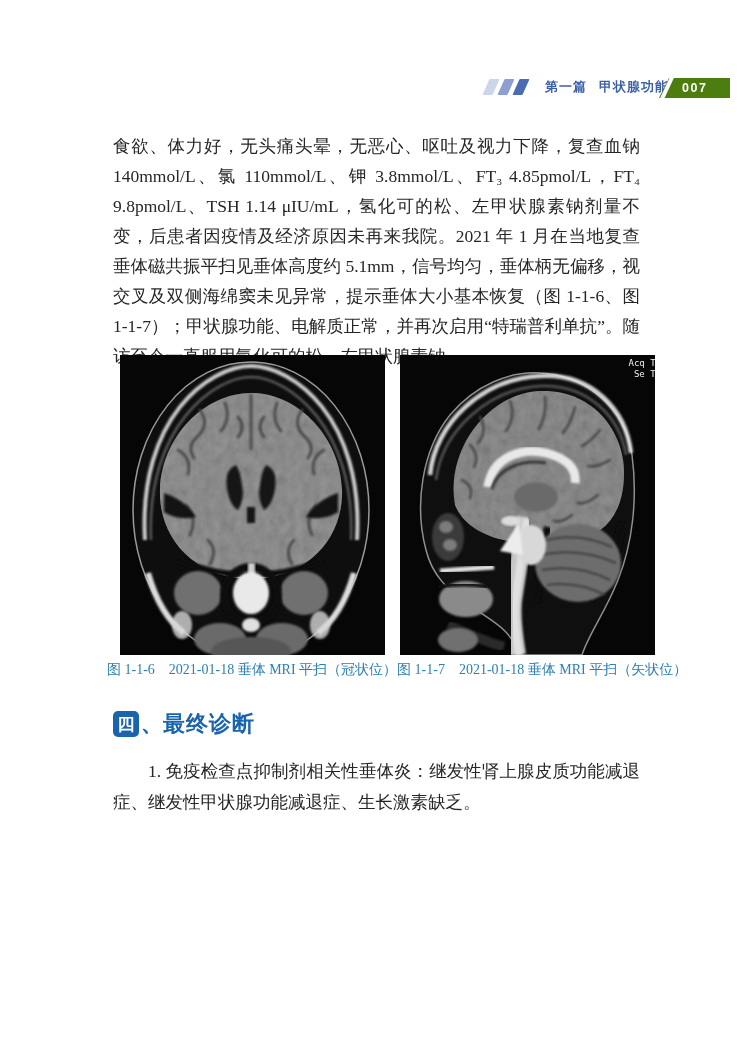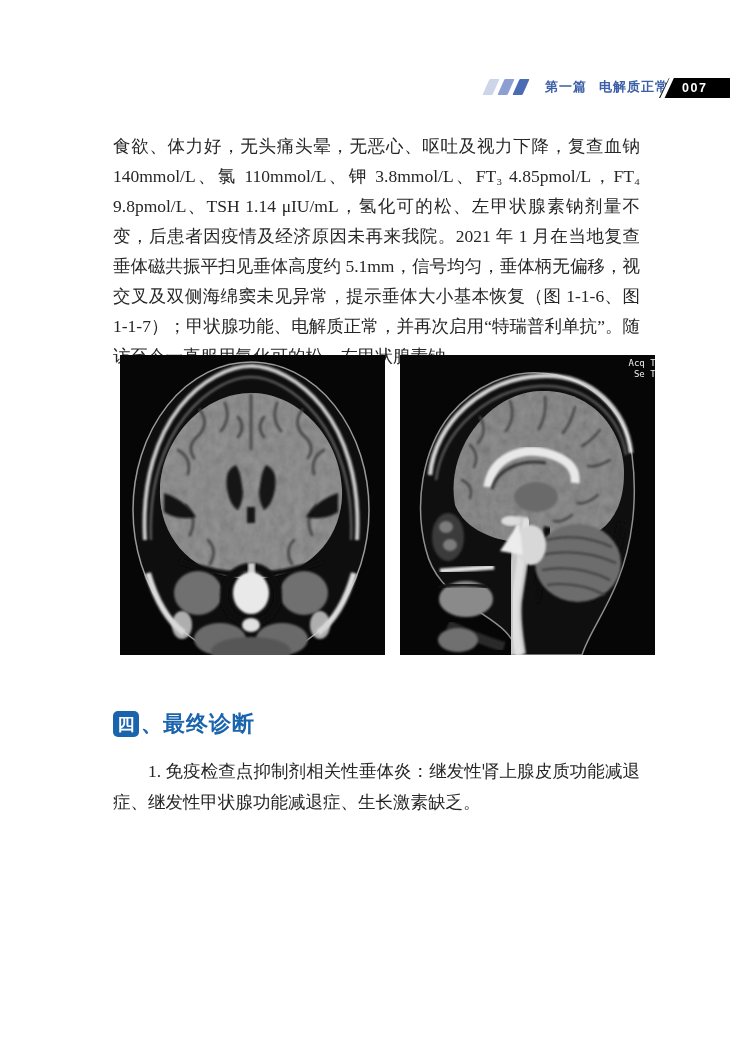--- a/index.html
+++ b/index.html
@@ -18,21 +18,21 @@
   .slash.s1{background:#ccd5ea;}
   .slash.s2{background:#8d9fd2;}
   .slash.s3{background:#4b6cb4;}
   .runhead-text{
     position:absolute;left:545px;top:0;height:22px;display:flex;align-items:center;gap:12px;
     font-family:"Liberation Sans","DejaVu Sans",sans-serif;
     font-size:13px;font-weight:bold;color:#3c5fa8;letter-spacing:1px;
   }
   .badge{
     position:absolute;left:655px;top:2px;width:95px;height:20px;
-    background:#000000;
+    background:#4d7c0f;
     clip-path:polygon(14px 0,100% 0,100% 100%,4px 100%);
   }
   .badge-slit{position:absolute;left:10px;top:-4px;width:3.5px;height:28px;background:#ffffff;transform:rotate(25deg);}
   .badge-num{
     position:absolute;left:27px;top:0;height:20px;display:flex;align-items:center;
     color:#ffffff;font-family:"Liberation Sans","DejaVu Sans",sans-serif;
     font-size:12.5px;font-weight:bold;letter-spacing:1.5px;
   }
   
   .bodytext{
@@ -81,21 +81,21 @@
 <div class="page">
 
   <div class="runhead">
     <div class="slashes">
       <span class="slash s1"></span>
       <span class="slash s2"></span>
       <span class="slash s3"></span>
     </div>
     <div class="runhead-text">
       <span>第一篇</span>
-      <span>电解质正常</span>
+      <span>甲状腺功能</span>
     </div>
     <div class="badge">
       <span class="badge-slit"></span>
       <span class="badge-num">007</span>
     </div>
   </div>
 
   <div class="bodytext">食欲、体力好，无头痛头晕，无恶心、呕吐及视力下降，复查血钠 140mmol/L、氯 110mmol/L、钾 3.8mmol/L、FT₃ 4.85pmol/L，FT₄ 9.8pmol/L、TSH 1.14 μIU/mL，氢化可的松、左甲状腺素钠剂量不变，后患者因疫情及经济原因未再来我院。2021 年 1 月在当地复查垂体磁共振平扫见垂体高度约 5.1mm，信号均匀，垂体柄无偏移，视交叉及双侧海绵窦未见异常，提示垂体大小基本恢复（图 1-1-6、图 1-1-7）；甲状腺功能、电解质正常，并再次启用“特瑞普利单抗”。随访至今一直服用氢化可的松、左甲状腺素钠。</div>
 
   <div class="fig coronal">
@@ -220,20 +220,24 @@
       <path d="M38,232 q26,-5 50,0" stroke="#111" stroke-width="4" fill="none" filter="url(#softS)"></path>
       <path d="M48,270 q30,14 56,22" stroke="#2a2a2a" stroke-width="10" fill="none" filter="url(#softS)"></path>
       <ellipse cx="58" cy="285" rx="20" ry="12" fill="#707070" filter="url(#softS)"></ellipse>
     </svg>
     <div class="dicom-overlay">
       <span>Acq Tm</span>
       <span>Se Tm</span>
     </div>
   </div>
 
+  <div class="captions">
+    <span>图 1-1-6　2021-01-18 垂体 MRI 平扫（冠状位）</span>
+    <span>图 1-1-7　2021-01-18 垂体 MRI 平扫（矢状位）</span>
+  </div>
 
   <div class="sect">
     <span class="sect-numbox">
       <span>四</span>
     </span>
     <span class="sect-punct">、</span>
     <span class="sect-title">最终诊断</span>
   </div>
 
   <div class="diaglist">

